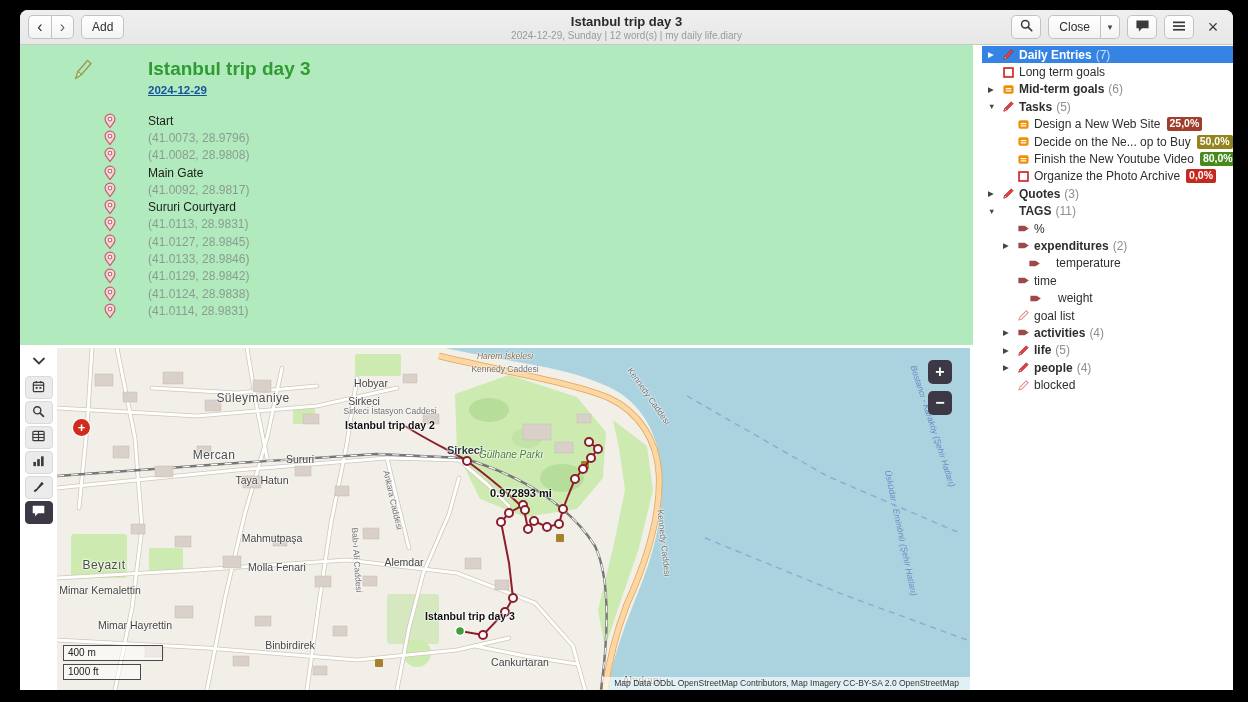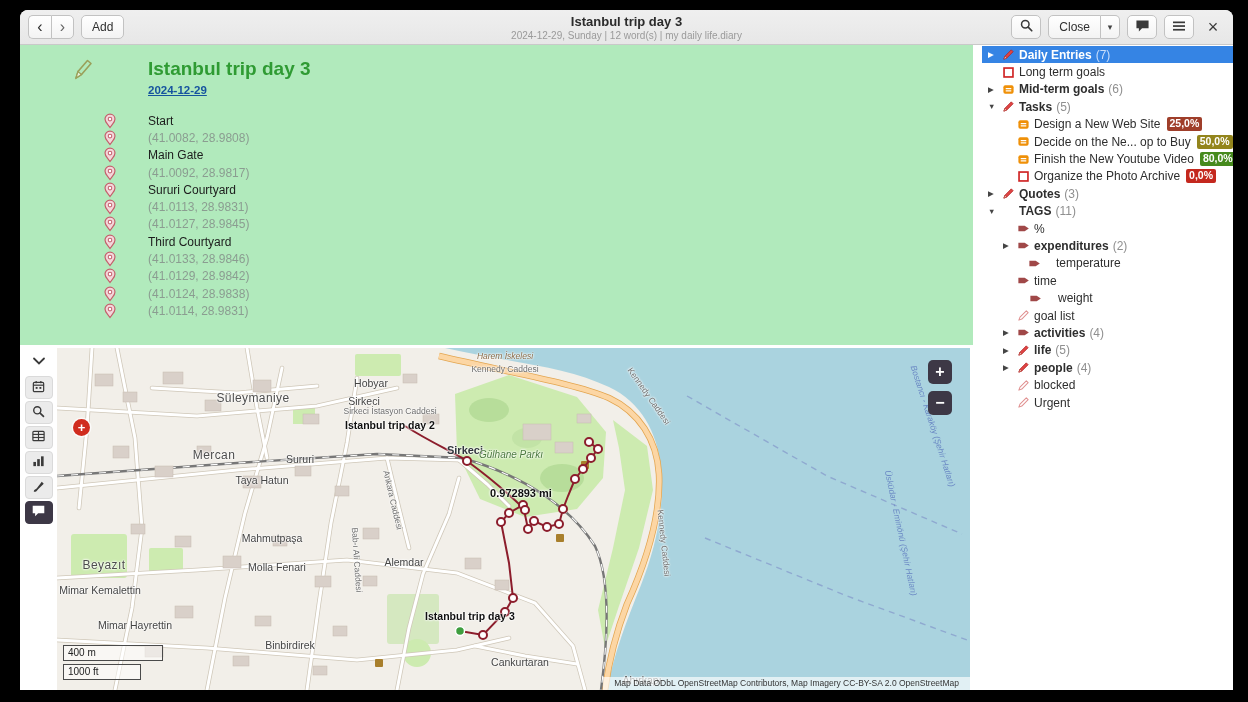--- a/index.html
+++ b/index.html
@@ -171,20 +171,29 @@
               </span>
               <span class="etext">Start</span>
             </div>
             <div class="entry-row coord">
               <span class="pin">
                 <svg width="12" height="16" viewBox="0 0 14 18">
                   <path d="M7 1 C3.7 1 1.2 3.6 1.2 6.8 C1.2 9 2.5 10.9 4 12.7 L7 16.6 L10 12.7 C11.5 10.9 12.8 9 12.8 6.8 C12.8 3.6 10.3 1 7 1 Z" fill="#f3d6da" stroke="#c4606c" stroke-width="1.4"></path>
                   <circle cx="7" cy="6.8" r="2.1" fill="#fff" stroke="#c4606c" stroke-width="1.2"></circle>
                 </svg>
               </span>
+              <span class="etext">(41.0073, 28.9796)</span>
+            </div>
+            <div class="entry-row coord">
+              <span class="pin">
+                <svg width="12" height="16" viewBox="0 0 14 18">
+                  <path d="M7 1 C3.7 1 1.2 3.6 1.2 6.8 C1.2 9 2.5 10.9 4 12.7 L7 16.6 L10 12.7 C11.5 10.9 12.8 9 12.8 6.8 C12.8 3.6 10.3 1 7 1 Z" fill="#f3d6da" stroke="#c4606c" stroke-width="1.4"></path>
+                  <circle cx="7" cy="6.8" r="2.1" fill="#fff" stroke="#c4606c" stroke-width="1.2"></circle>
+                </svg>
+              </span>
               <span class="etext">(41.0082, 28.9808)</span>
             </div>
             <div class="entry-row name">
               <span class="pin">
                 <svg width="12" height="16" viewBox="0 0 14 18">
                   <path d="M7 1 C3.7 1 1.2 3.6 1.2 6.8 C1.2 9 2.5 10.9 4 12.7 L7 16.6 L10 12.7 C11.5 10.9 12.8 9 12.8 6.8 C12.8 3.6 10.3 1 7 1 Z" fill="#f3d6da" stroke="#c4606c" stroke-width="1.4"></path>
                   <circle cx="7" cy="6.8" r="2.1" fill="#fff" stroke="#c4606c" stroke-width="1.2"></circle>
                 </svg>
               </span>
               <span class="etext">Main Gate</span>
@@ -217,29 +226,20 @@
               <span class="etext">(41.0113, 28.9831)</span>
             </div>
             <div class="entry-row coord">
               <span class="pin">
                 <svg width="12" height="16" viewBox="0 0 14 18">
                   <path d="M7 1 C3.7 1 1.2 3.6 1.2 6.8 C1.2 9 2.5 10.9 4 12.7 L7 16.6 L10 12.7 C11.5 10.9 12.8 9 12.8 6.8 C12.8 3.6 10.3 1 7 1 Z" fill="#f3d6da" stroke="#c4606c" stroke-width="1.4"></path>
                   <circle cx="7" cy="6.8" r="2.1" fill="#fff" stroke="#c4606c" stroke-width="1.2"></circle>
                 </svg>
               </span>
               <span class="etext">(41.0127, 28.9845)</span>
-            </div>
-            <div class="entry-row name">
-              <span class="pin">
-                <svg width="12" height="16" viewBox="0 0 14 18">
-                  <path d="M7 1 C3.7 1 1.2 3.6 1.2 6.8 C1.2 9 2.5 10.9 4 12.7 L7 16.6 L10 12.7 C11.5 10.9 12.8 9 12.8 6.8 C12.8 3.6 10.3 1 7 1 Z" fill="#f3d6da" stroke="#c4606c" stroke-width="1.4"></path>
-                  <circle cx="7" cy="6.8" r="2.1" fill="#fff" stroke="#c4606c" stroke-width="1.2"></circle>
-                </svg>
-              </span>
-              <span class="etext">Third Courtyard</span>
             </div>
             <div class="entry-row coord">
               <span class="pin">
                 <svg width="12" height="16" viewBox="0 0 14 18">
                   <path d="M7 1 C3.7 1 1.2 3.6 1.2 6.8 C1.2 9 2.5 10.9 4 12.7 L7 16.6 L10 12.7 C11.5 10.9 12.8 9 12.8 6.8 C12.8 3.6 10.3 1 7 1 Z" fill="#f3d6da" stroke="#c4606c" stroke-width="1.4"></path>
                   <circle cx="7" cy="6.8" r="2.1" fill="#fff" stroke="#c4606c" stroke-width="1.2"></circle>
                 </svg>
               </span>
               <span class="etext">(41.0133, 28.9846)</span>
             </div>
@@ -709,24 +709,15 @@
         </div>
         <div class="trow" style="padding-left: 21px;">
           <span class="exp"></span>
           <span class="ticon">
             <svg width="13" height="13" viewBox="0 0 14 14">
               <path d="M2 12 L3.2 8.8 L10 2 L12 4 L5.2 10.8 Z" fill="#fff" stroke="#e09090" stroke-width="1.1" stroke-linejoin="round"></path>
             </svg>
           </span>
           <span class="tlabel">blocked</span>
         </div>
-        <div class="trow" style="padding-left: 21px;">
-          <span class="exp"></span>
-          <span class="ticon">
-            <svg width="13" height="13" viewBox="0 0 14 14">
-              <path d="M2 12 L3.2 8.8 L10 2 L12 4 L5.2 10.8 Z" fill="#fff" stroke="#e09090" stroke-width="1.1" stroke-linejoin="round"></path>
-            </svg>
-          </span>
-          <span class="tlabel">Urgent</span>
-        </div>
       </aside>
   </div>
 </div>
 
 </body></html>

